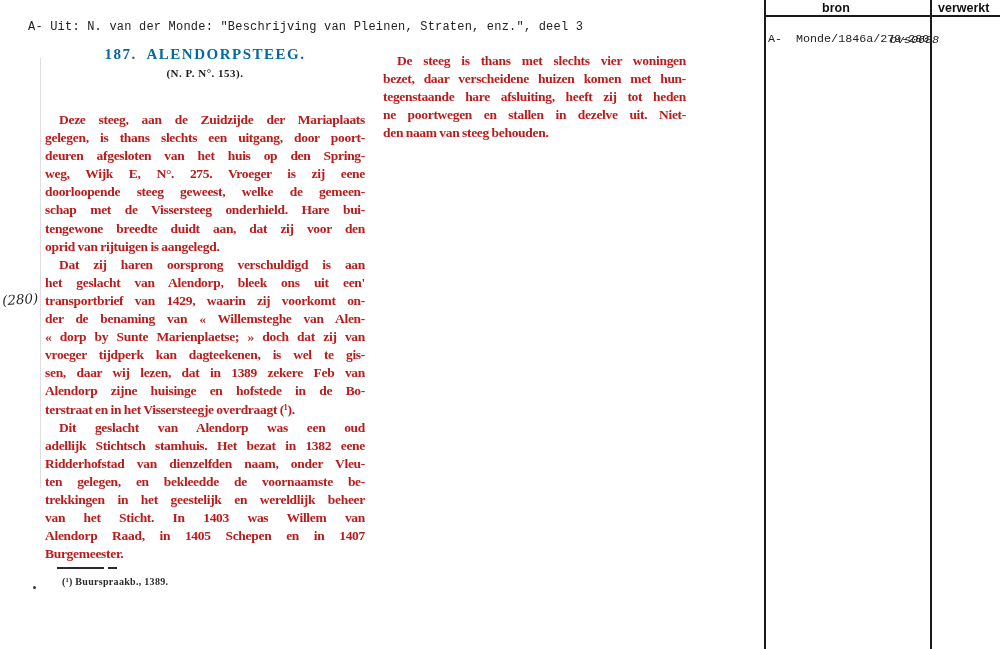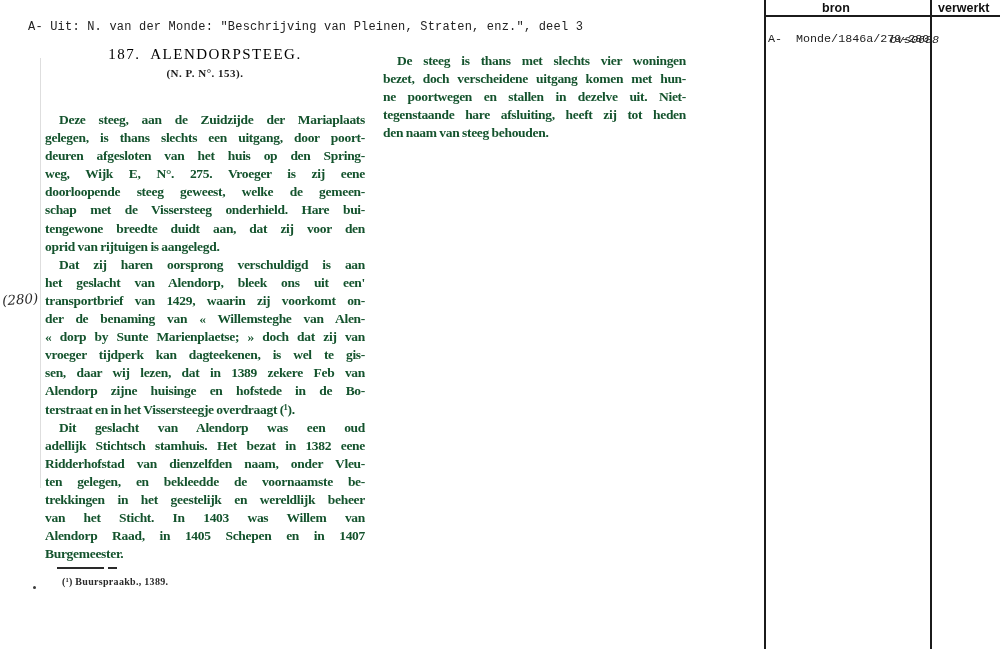--- a/index.html
+++ b/index.html
@@ -14,33 +14,33 @@
   .src-header{
     left:28px;top:20px;
     font-family:"Liberation Mono",monospace;
     font-size:12px;line-height:14px;letter-spacing:0.2px;
     color:#222;white-space:pre;
   }
 
   
   .left-col{left:45px;top:46px;width:320px;}
   .doc-title{
-    text-align:center;font-weight:normal;font-size:15px;line-height:16px;
-    letter-spacing:1.5px;white-space:pre;color:#000000;
+    text-align:center;font-weight:bold;font-size:15px;line-height:16px;
+    letter-spacing:1.5px;white-space:pre;color:#0369a1;
   }
   .doc-subtitle{
     text-align:center;font-weight:bold;font-size:11px;line-height:12px;
     margin-top:5px;letter-spacing:0.5px;color:#1b1b1b;
   }
   .para{margin-top:0;}
   .para.first-para{margin-top:32px;}
   .tline{
     font-weight:bold;font-size:13.5px;line-height:18.1px;height:18.1px;
     letter-spacing:-0.3px;word-spacing:-0.5px;
-    text-align:justify;text-align-last:justify;color:#14532d;
+    text-align:justify;text-align-last:justify;color:#b91c1c;
   }
   .para .tline:first-child{text-indent:14px;}
   .para .tline:last-child{text-align-last:left;}
 
   
   .fn-rule{margin:4px 0 0 12px;height:2px;font-size:0;}
   .fn-rule span{display:inline-block;height:2px;background:#2a2a2a;vertical-align:top;}
   .fn-rule .seg-long{width:47px;margin-right:4px;}
   .fn-rule .seg-short{width:9px;}
   .footnote{
@@ -120,23 +120,23 @@
     </div>
   <div class="fn-rule">
     <span class="seg-long"></span><span class="seg-short"></span>
   </div>
   <div class="footnote">(¹) Buurspraakb., 1389.</div>
 </div>
 
 <div class="abs right-col">
   <div class="para first-para" style="margin-top:0;">
       <div class="tline">De steeg is thans met slechts vier woningen</div>
-      <div class="tline">bezet, doch verscheidene uitgang komen met hun-</div>
+      <div class="tline">bezet, daar verscheidene huizen komen met hun-</div>
+      <div class="tline">tegenstaande hare afsluiting, heeft zij tot heden</div>
       <div class="tline">ne poortwegen en stallen in dezelve uit. Niet-</div>
-      <div class="tline">tegenstaande hare afsluiting, heeft zij tot heden</div>
       <div class="tline">den naam van steeg behouden.</div>
     </div>
 </div>
 
 <div class="abs margin-note">(280)</div>
 
 <div class="abs scan-edge"></div>
 <div class="abs speck"></div>
 
 <div class="abs vline-1"></div>

